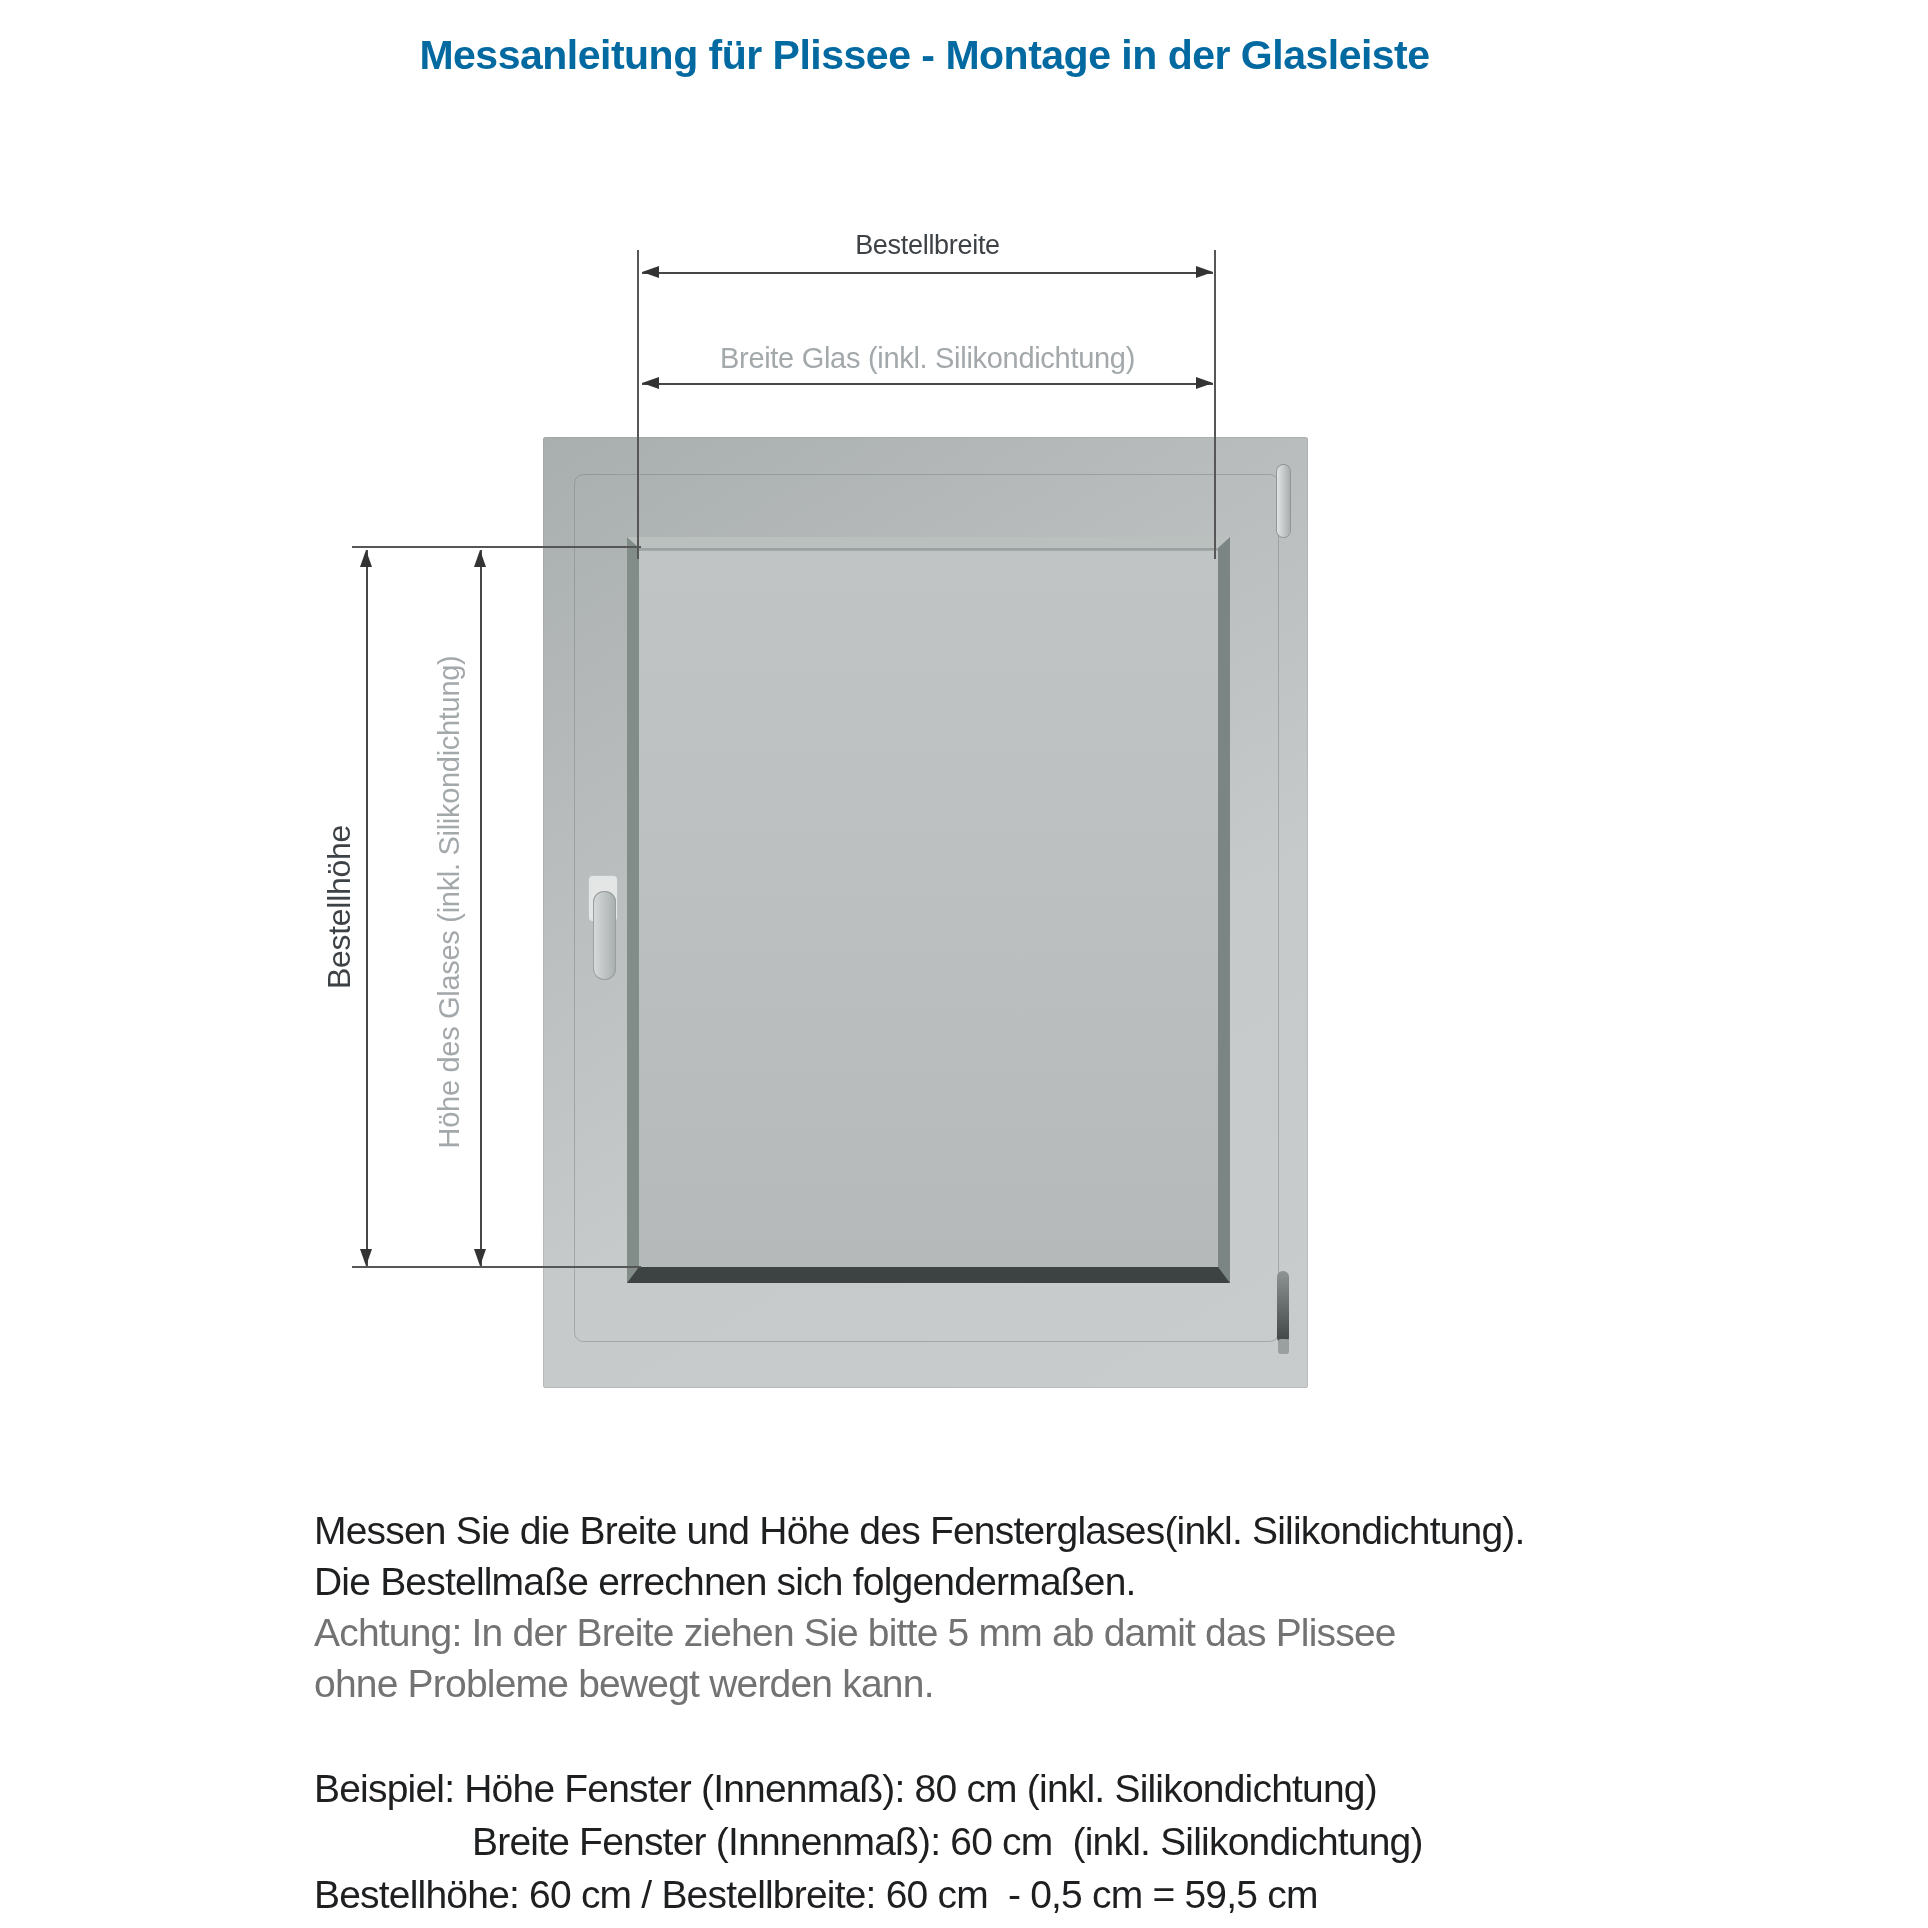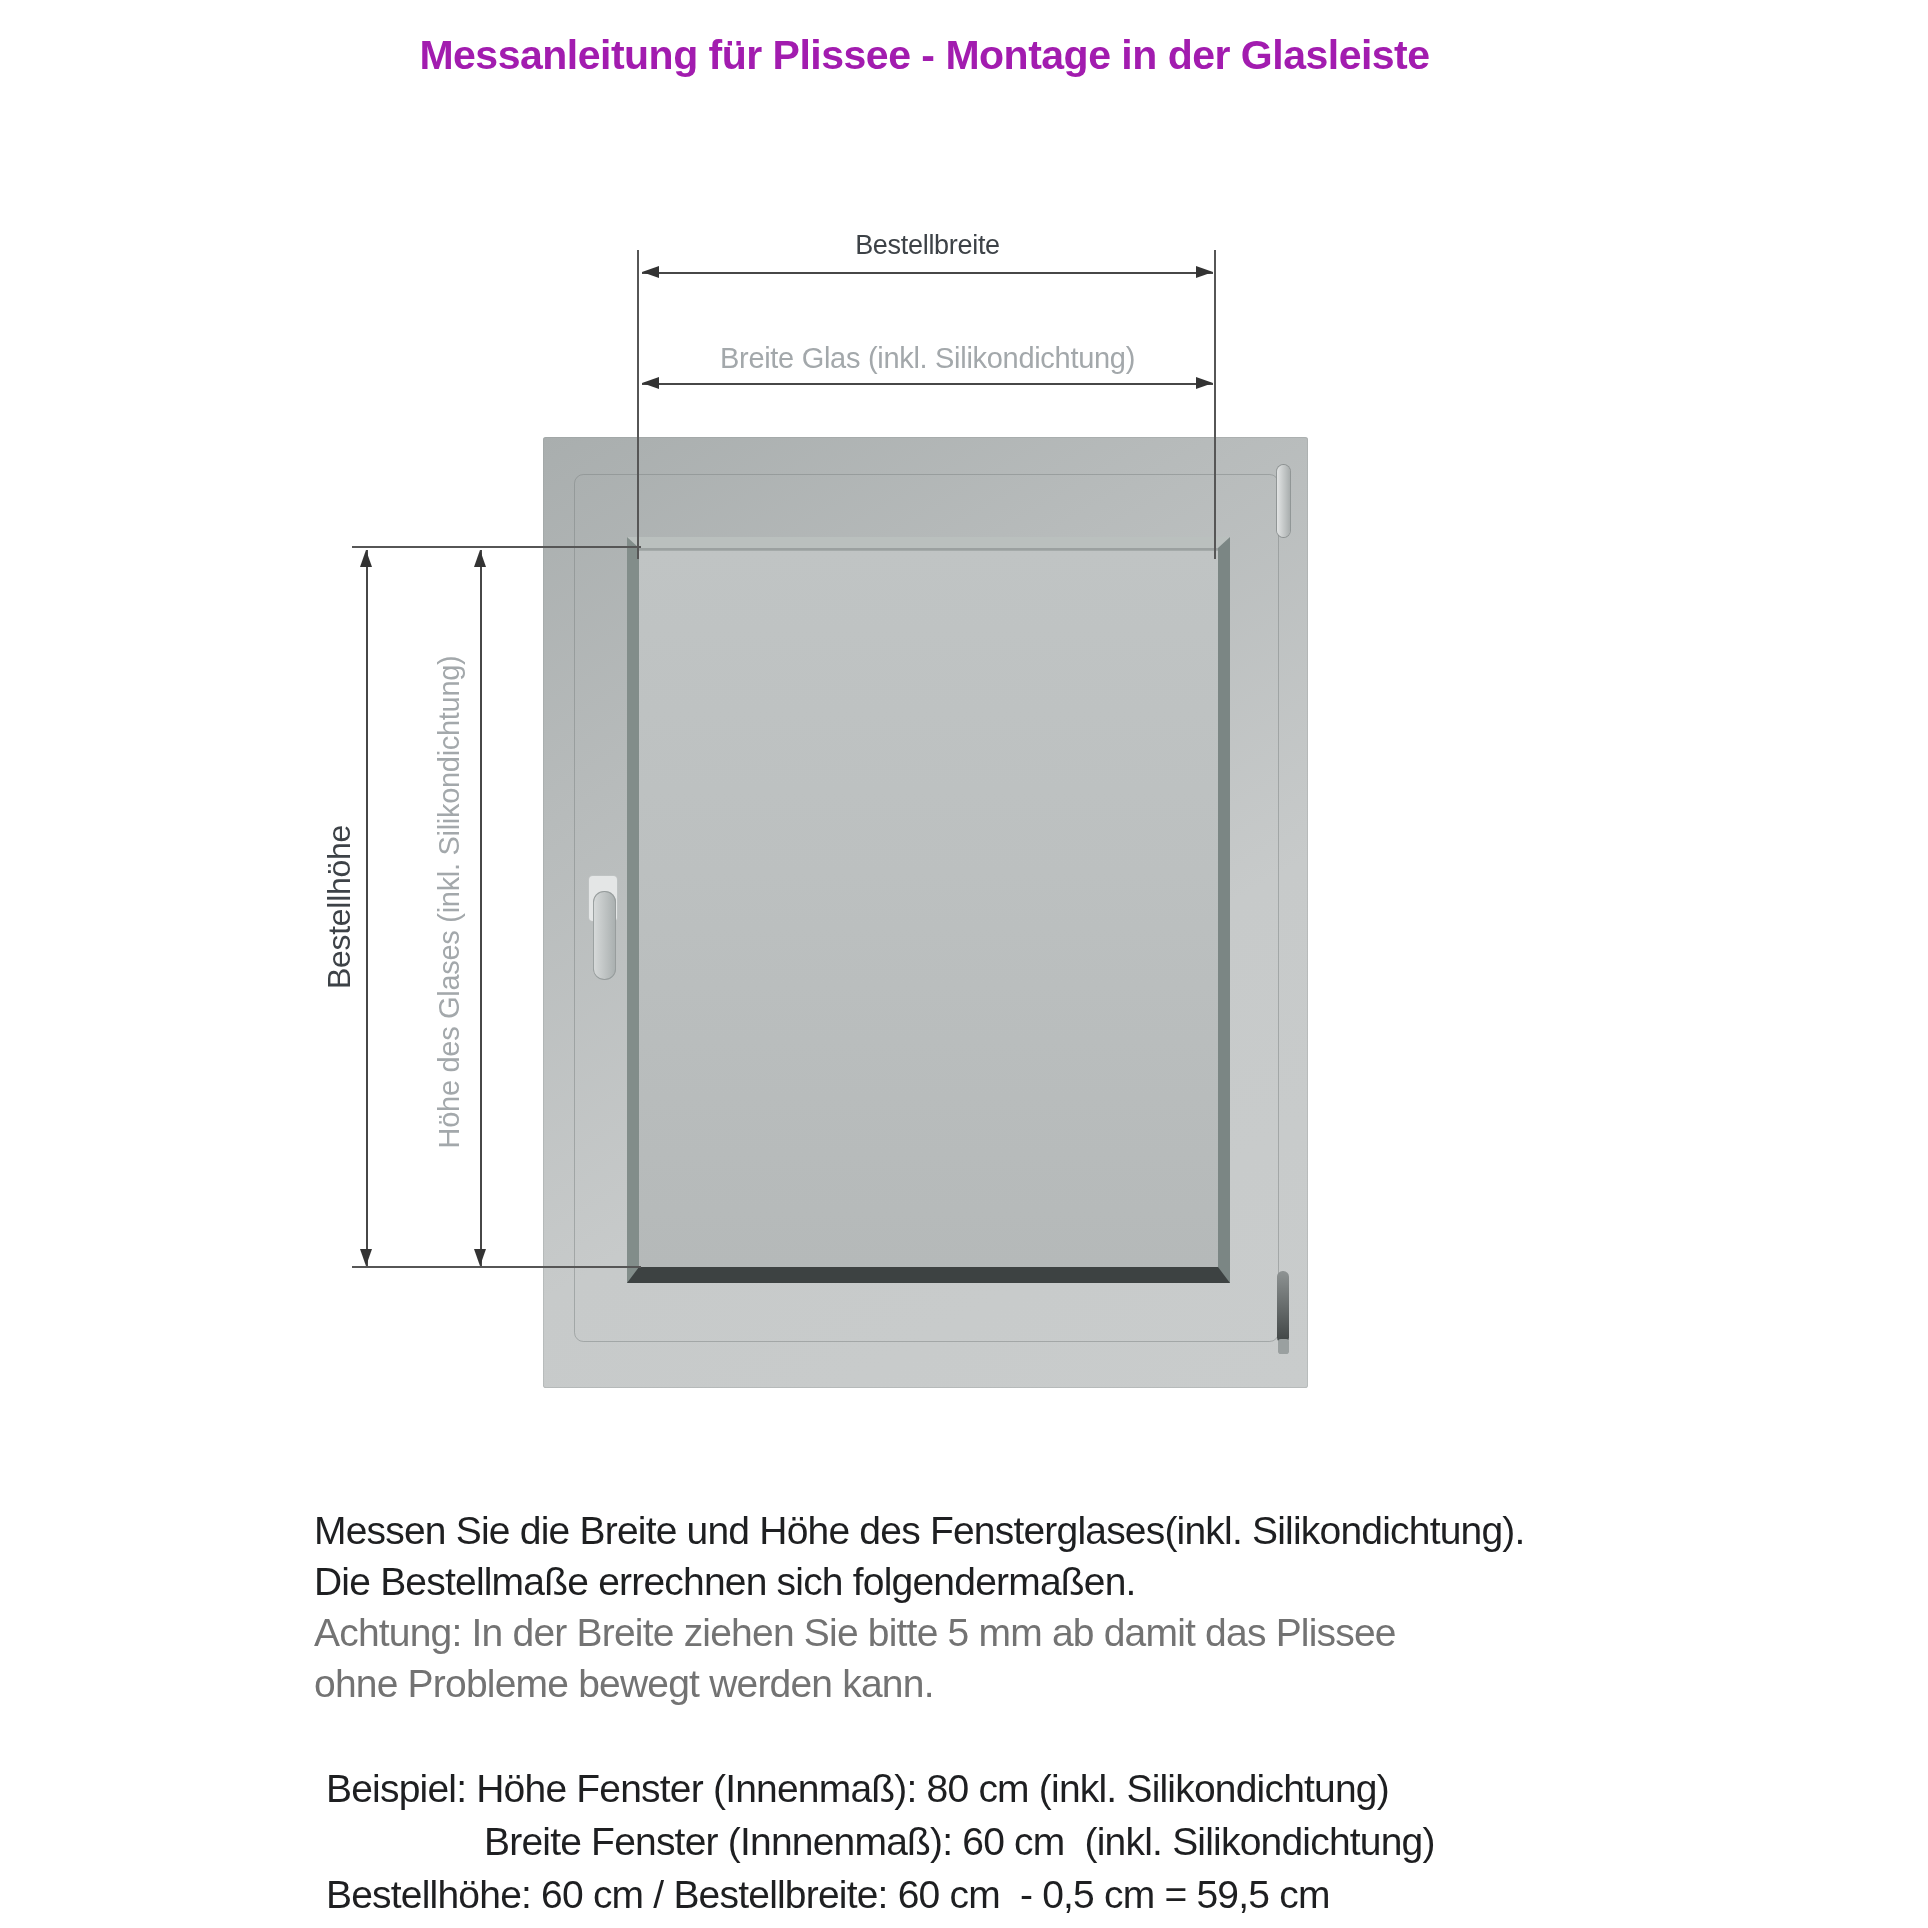--- a/index.html
+++ b/index.html
@@ -2,21 +2,21 @@
 <html style="font-size:15px"><head>
 <meta charset="utf-8">
 <style>
   html,body{margin:0;padding:0;background:#ffffff;}
   body{width:1928px;height:1928px;position:relative;overflow:hidden;
        font-family:"Liberation Sans","DejaVu Sans",sans-serif;color:#1e1f21;}
   .canvas{position:absolute;inset:0;}
 
   
   .title{position:absolute;left:0;top:1.9px;width:1849px;text-align:center;
-         font-size:41px;line-height:53px;letter-spacing:-0.5px;color:#a21caf;}
+         font-size:41px;line-height:53px;letter-spacing:-0.5px;color:#0369a1;}
 
   
   .window-frame{position:absolute;left:543px;top:437px;width:765px;height:951px;
       background:linear-gradient(150deg,#a9aeae 0%,#b7bbbb 28%,#c7caca 62%,#c9cccc 100%);
       border-radius:2.8px;box-shadow:inset 0 0 0 0.9px rgba(150,156,156,.35);}
   .sash-line{position:absolute;left:31px;top:37px;right:29px;bottom:46px;
       border:1.9px solid rgba(125,132,132,.5);border-radius:9.4px;}
   .glazing{position:absolute;left:84px;top:100px;width:603px;height:746px;
       border-style:solid;border-color:#bac0be #7b8684 #3d4242 #828d8a;
       border-width:11.3px 12.2px 16px 12.2px;box-sizing:border-box;
@@ -58,21 +58,21 @@
   .lbl.rot{transform:translate(-50%,-50%) rotate(-90deg);}
   #lbl-order-height{left:339px;top:907px;font-size:32px;}
   #lbl-glass-height{left:449px;top:902px;font-size:29px;}
 
   
   .instructions{position:absolute;left:314px;top:1505px;width:1507px;}
   .instructions p{margin:0;height:51px;line-height:51px;font-size:39px;
       letter-spacing:-0.8px;white-space:pre-wrap;}
   .instructions .red{color:#737373;}
   .example{margin-top:53px;}
-  .example p{height:53px;line-height:53px;margin-left:12px;}
+  .example p{height:53px;line-height:53px;}
   .indent{padding-left:158px;}
 </style>
 </head>
 <body>
 
 <main class="canvas">
 
   <h1 class="title">Messanleitung für Plissee - Montage in der Glasleiste</h1>
 
   <section>

